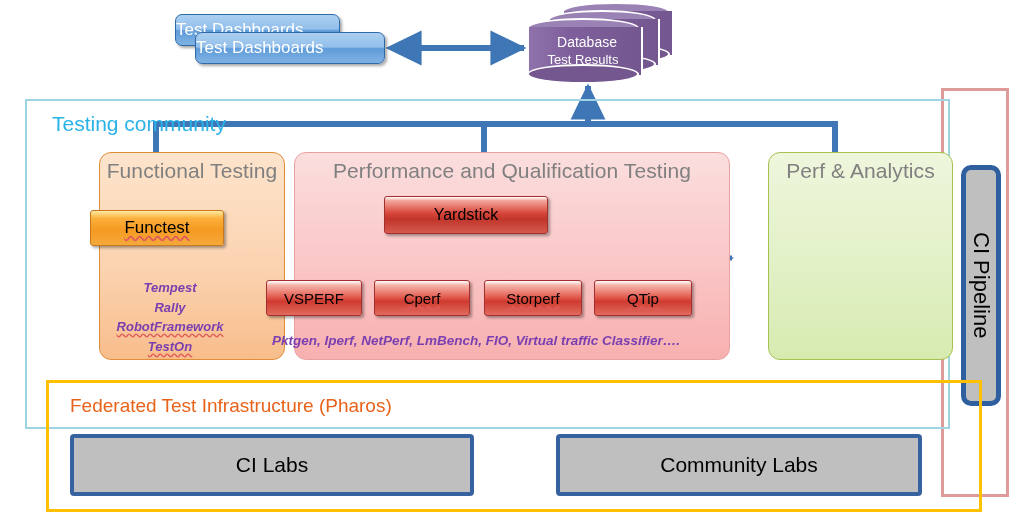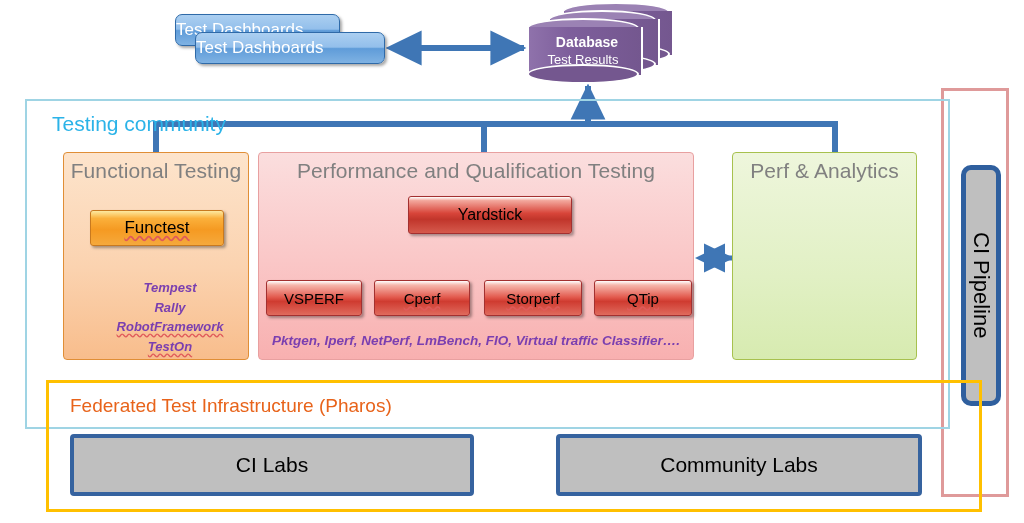--- a/index.html
+++ b/index.html
@@ -26,33 +26,33 @@
   .cyl .body{position:absolute;left:0;top:9px;width:100%;height:calc(100% - 18px);
        background:linear-gradient(to right,#8f72ab 0%,#7e5f9c 35%,#74578f 100%);
        border-left:2px solid #fff;border-right:2px solid #fff;}
   .cyl .top{position:absolute;left:0;top:0;width:100%;height:20px;border-radius:50%;
        background:#9b82b4;border:2px solid #fff;box-sizing:border-box;}
   .cyl .bot{position:absolute;left:0;bottom:0;width:100%;height:20px;border-radius:50%;
        background:#74578f;border:2px solid #fff;box-sizing:border-box;}
   .cyl .lbl{position:absolute;left:0;top:0;width:100%;height:100%;
        display:flex;flex-direction:column;align-items:center;justify-content:center;
        color:#fff;z-index:4;line-height:1.25;}
-  .cyl .lbl .l1{font-weight:bold;font-size:14px;padding-left:8px;}
+  .cyl .lbl .l1{font-weight:normal;font-size:14px;padding-left:8px;}
   .cyl .lbl .l2{font-size:13px;}
 
   
   .frame-cyan{border:2px solid #9fd4e4;background:transparent;}
   .frame-yellow{border:3px solid #ffc000;background:transparent;}
   .frame-pink{border:3px solid #df9a9a;background:transparent;}
 
   .label-cyan{color:#2bb3e8;font-size:21px;margin-left:16px;}
   .label-orange{color:#e8631a;font-size:19px;}
 
   
-  .panel{border-radius:4px;}
+  .panel{border-radius:12px;margin-left:36px;}
   .panel-title{position:absolute;left:0;top:6px;width:100%;text-align:center;
       color:#808080;font-size:21px;letter-spacing:.1px;}
   .panel-orange{border:1px solid #e08e36;
       background:linear-gradient(to bottom,#fde4cc 0%,#fbd3b0 55%,#f8bd8c 100%);}
   .panel-pink{border:1px solid #e8a0a0;
       background:linear-gradient(to bottom,#fbdede 0%,#fac8c8 50%,#f8b0b0 100%);}
   .panel-green{border:1px solid #a7c14e;
       background:linear-gradient(to bottom,#eef6dc 0%,#e1f0c4 60%,#d7ebb0 100%);}
 
   
@@ -163,21 +163,21 @@
   <div class="abs plist" style="left:63px;top:278px;width:214px;">
     <span>Tempest</span>
     <span>Rally</span>
     <span class="squig">RobotFramework</span>
     <span class="squig">TestOn</span>
   </div>
 
   <div class="abs panel panel-pink" style="left:258px;top:152px;width:436px;height:208px;">
     <div class="panel-title">Performance and Qualification Testing</div>
   </div>
-  <div class="abs btn btn-red-lg" style="left:408px;top:196px;width:164px;height:38px;">
+  <div class="abs btn btn-red-lg" style="left:384px;top:196px;width:164px;height:38px;">
     <span>Yardstick</span>
   </div>
 
   <div class="abs btn btn-red" style="left:266px;top:280px;width:96px;height:36px;">
     <span>VSPERF</span>
   </div>
   <div class="abs btn btn-red" style="left:374px;top:280px;width:96px;height:36px;">
     <span class="squig">Cperf</span>
   </div>
   <div class="abs btn btn-red" style="left:484px;top:280px;width:98px;height:36px;">

